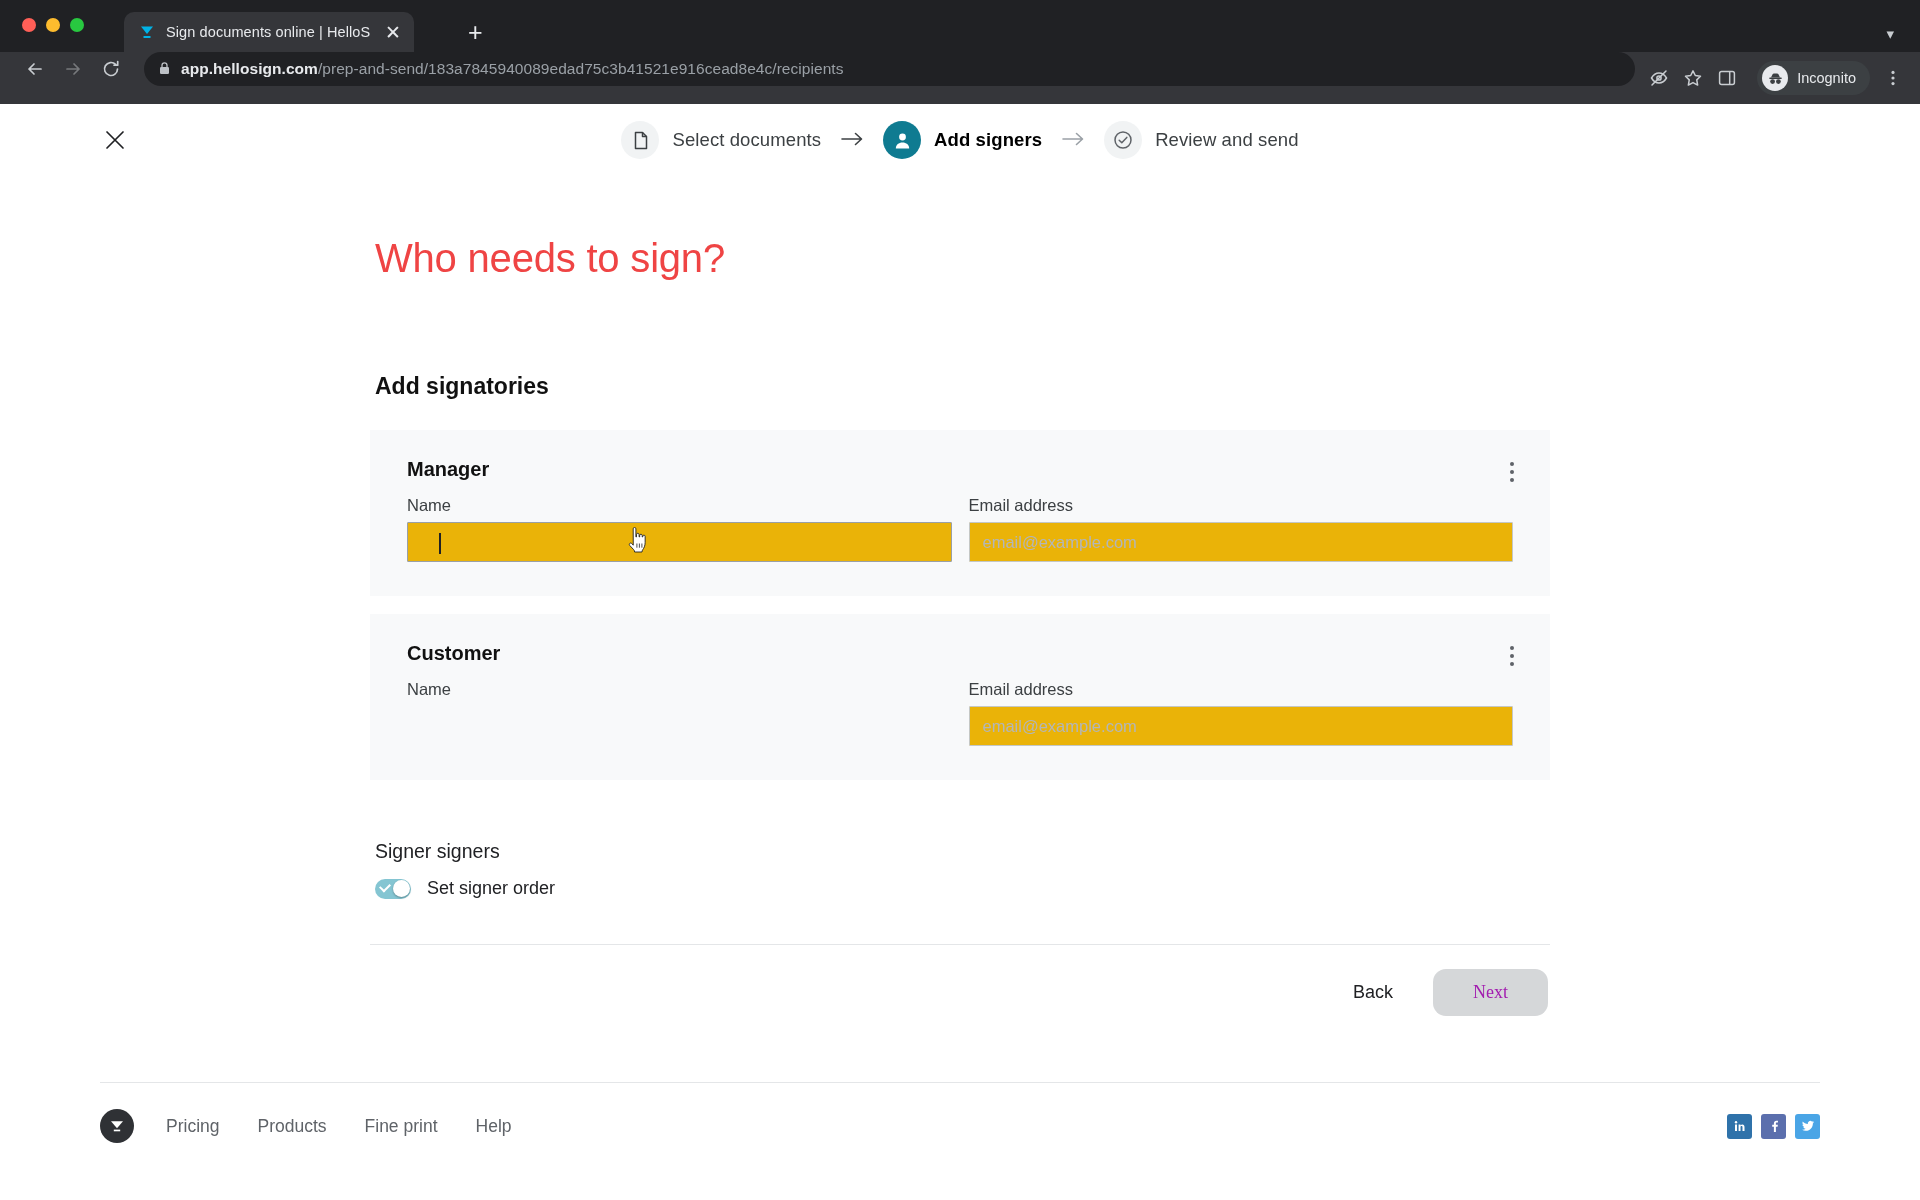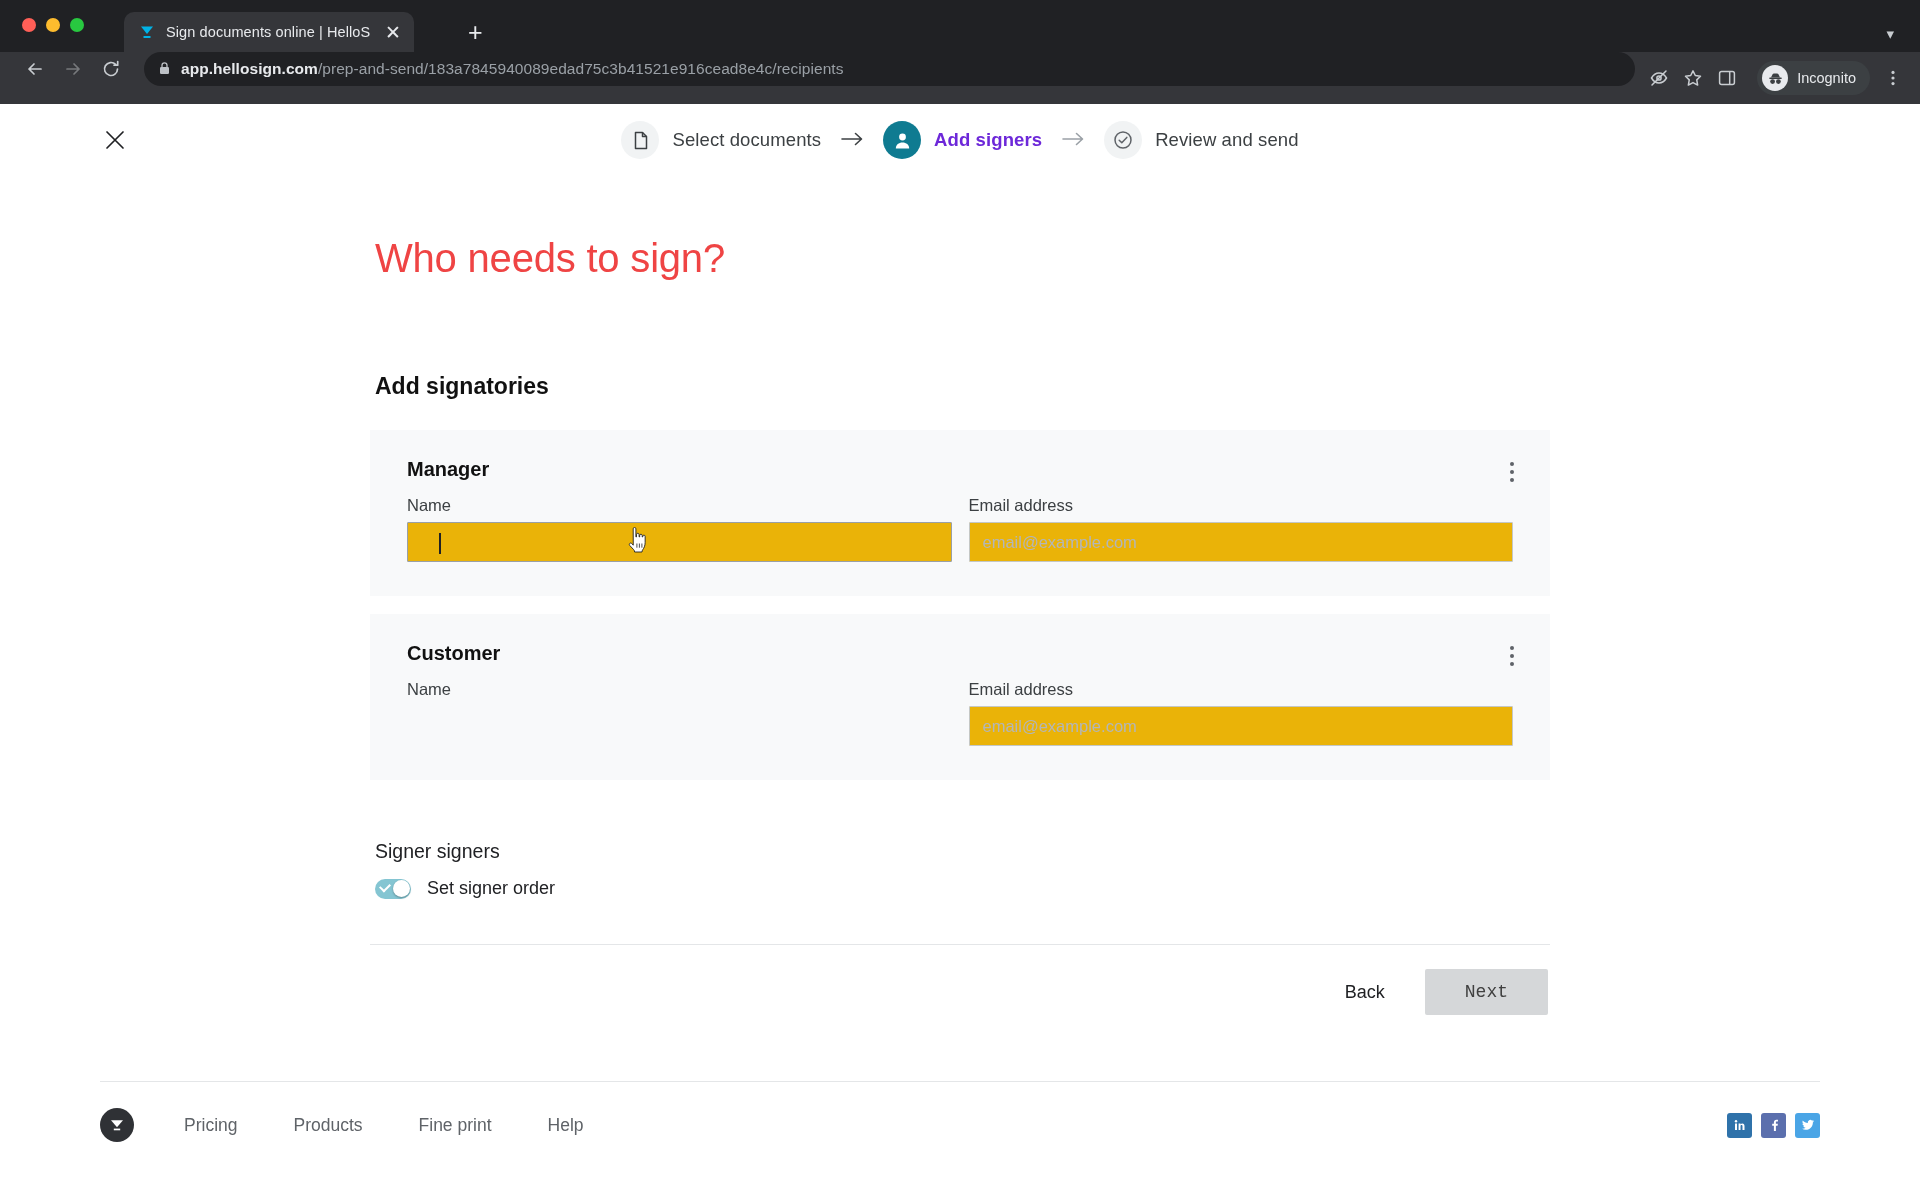--- a/index.html
+++ b/index.html
@@ -83,21 +83,21 @@
     margin: 0 auto; display: flex; align-items: center; gap: 0;
   }
   .step { display: flex; align-items: center; gap: 13px; cursor: pointer; }
   .step-circle {
     width: 38px; height: 38px; border-radius: 50%;
     display: flex; align-items: center; justify-content: center; flex: 0 0 38px;
   }
   .step-circle.inactive { background: #f1f3f4; }
   .step-circle.active { background: #0f7b91; }
   .step-label { font-size: 18.5px; color: #3c4043; letter-spacing: .1px; }
-  .step-label.active { font-weight: bold; color: #6d28d9; }
+  .step-label.active { font-weight: bold; color: #000000; }
   .step-arrow { color: #3c4043; font-size: 19px; margin: 0 20px; }
 
   .content { width: 1180px; margin: 0 auto; padding-top: 60px; }
 
   .h1 { font-size: 40px; font-weight: normal; color: #ef4444; letter-spacing: -.2px; padding-left: 5px; }
   .h2 { font-size: 23px; font-weight: bold; color: #111; margin-top: 92px; padding-left: 5px; }
 
   .signer-card {
     background: #f8f9fa; margin-top: 30px; padding: 28px 20px 34px 20px;
     position: relative;
@@ -148,32 +148,32 @@
   .toggle-label { font-size: 18px; color: #202124; }
 
   .divider { height: 1px; background: #e4e6e8; margin-top: 45px; }
 
   .actions { display: flex; justify-content: flex-end; align-items: center; gap: 22px; margin-top: 24px; padding-right: 2px; }
   .btn-back {
     background: none; border: none; font-size: 18px; color: #202124;
     padding: 12px 18px; cursor: pointer; font-family: "Liberation Sans", sans-serif;
   }
   .btn-next {
-    background: #d5d7d9; border: none; color: #404040; font-size: 18px;
-    padding: 13px 40px; border-radius: 2px; cursor: default;
-    font-family: Liberation Mono, monospace;
+    background: #d5d7d9; border: none; color: #a21caf; font-size: 18px;
+    padding: 13px 40px; border-radius: 13px; cursor: default;
+    font-family: Liberation Serif, serif;
   }
 
   
   .footer-rule { height: 1px; background: #e4e6e8; width: 1720px; margin: 66px auto 0 auto; }
   .footer {
     width: 1720px; margin: 0 auto; height: 86px;
     display: flex; align-items: center; justify-content: space-between;
   }
-  .footer-left { display: flex; align-items: center; gap: 44px; }
+  .footer-left { display: flex; align-items: center; gap: 26px; }
   .footer-logo {
     width: 34px; height: 34px; border-radius: 50%; background: #2f3135;
     display: flex; align-items: center; justify-content: center; flex: 0 0 34px;
   }
   .footer-link { font-size: 17.5px; color: #5f6368; cursor: pointer; padding: 0 6px; }
   .footer-right { display: flex; align-items: center; gap: 9px; }
   .social {
     width: 25px; height: 25px; border-radius: 3px;
     display: flex; align-items: center; justify-content: center; cursor: pointer;
     color: #fff; font-size: 13px; font-weight: bold;

